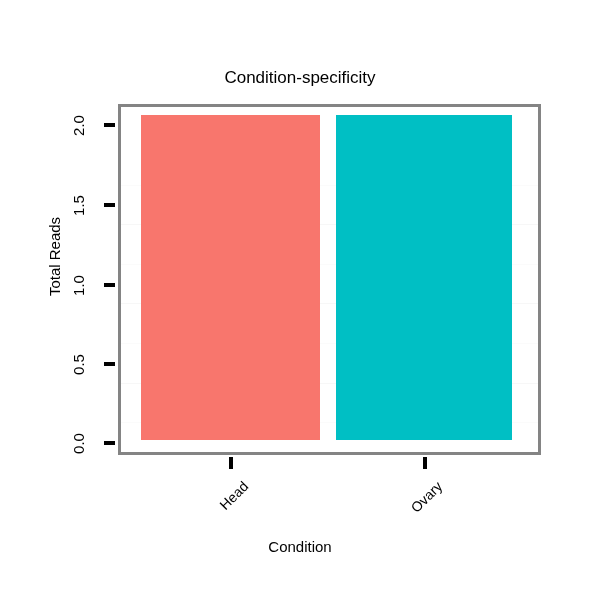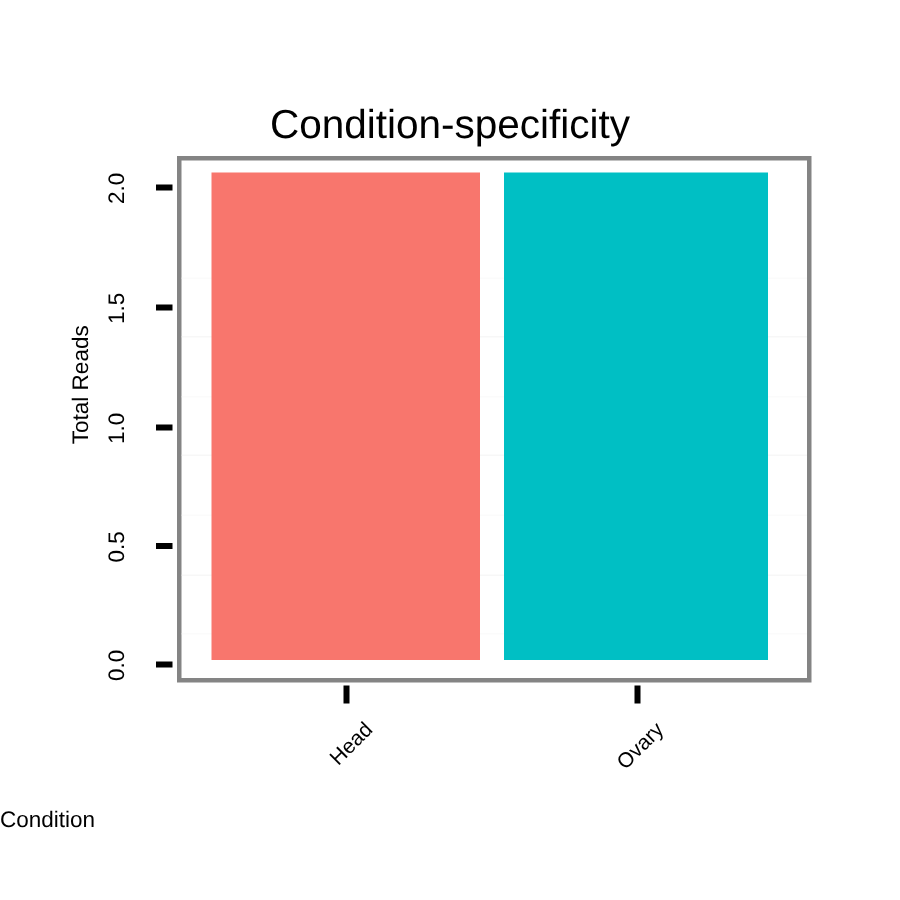--- a/index.html
+++ b/index.html
@@ -17,21 +17,21 @@
     -webkit-font-smoothing: antialiased;
   }
 
   
   #chart-title {
     position: absolute;
     left: 0;
     top: 68px;
     width: 600px;
     text-align: center;
-    font-size: 27px;
+    font-size: 17px;
     color: #000000;
     letter-spacing: 0px;
     white-space: nowrap;
   }
 
   
   #plot-panel {
     position: absolute;
     left: 118px;
     top: 104px;
@@ -115,21 +115,21 @@
     white-space: nowrap;
     transform: rotate(-45deg);
     transform-origin: right top;
     text-align: right;
   }
   #x-axis-title {
     position: absolute;
     left: 0;
     top: 538px;
     width: 600px;
-    text-align: left;
+    text-align: center;
     font-size: 15px;
     color: #000000;
     white-space: nowrap;
   }
 </style>
 </head>
 <body>
 
 <div id="screenshot">
 

